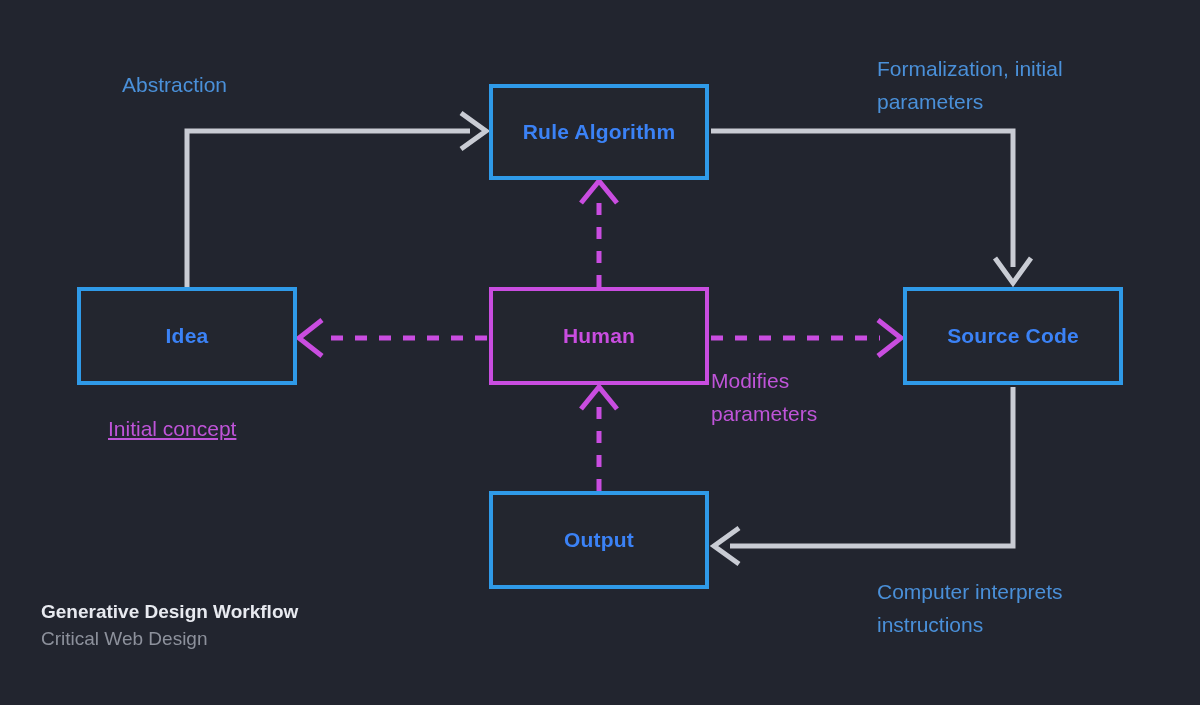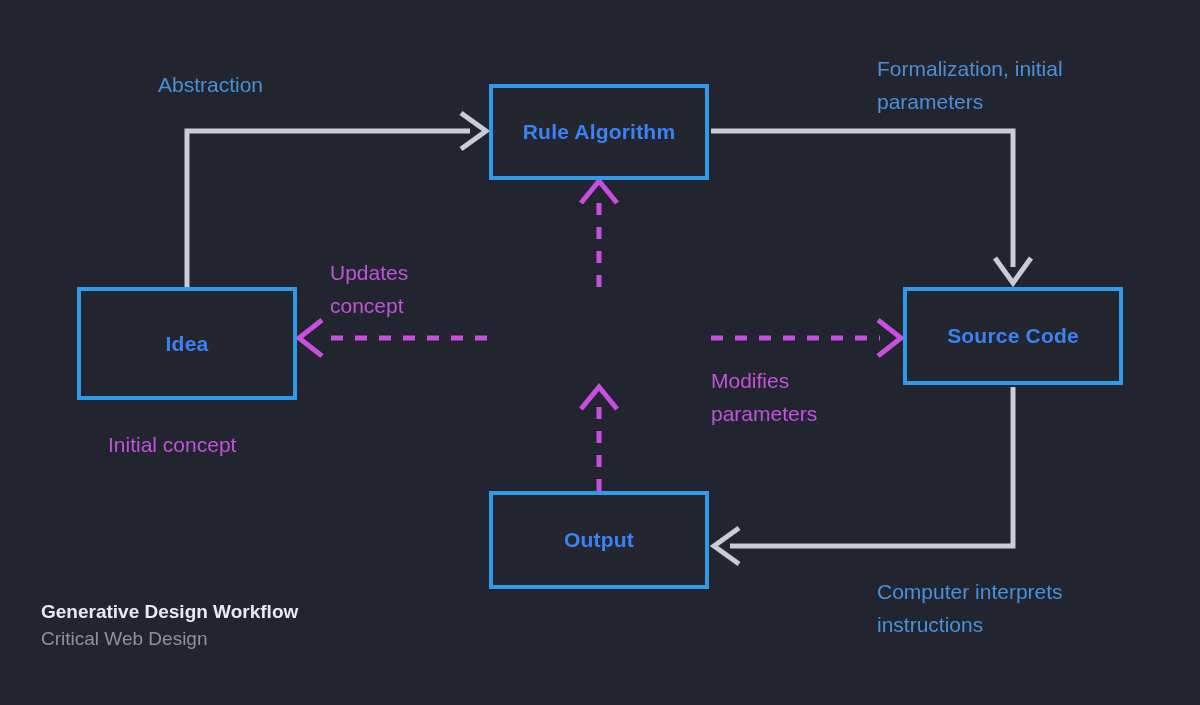--- a/index.html
+++ b/index.html
@@ -44,43 +44,43 @@
   .node.magenta {
     border: 4px solid #c94de0;
     color: #c94de0;
   }
   .node-label {
     font-family: "Liberation Sans", sans-serif;
     font-size: 21px;
     font-weight: bold;
   }
 
-  #node-idea        { left: 77px;  top: 287px; width: 220px; height: 113px; }
+  #node-idea        { left: 77px;  top: 287px; width: 220px; height: 98px; }
   #node-rule        { left: 489px; top: 84px;  width: 220px; height: 96px; }
   #node-human       { left: 489px; top: 287px; width: 220px; height: 98px; }
   #node-source      { left: 903px; top: 287px; width: 220px; height: 98px; }
   #node-output      { left: 489px; top: 491px; width: 220px; height: 98px; }
 
   
   .edge-label {
     position: absolute;
     font-family: "Liberation Sans", sans-serif;
     font-size: 21px;
     line-height: 33px;
     white-space: pre-line;
   }
   .edge-label.blue    { color: #4a90d9; }
   .edge-label.magenta { color: #bf54d8; }
   .edge-label.center  { }
 
-  #lbl-abstraction       { left: 122px; top: 68px;  text-align: right; margin-left: 36px; }
+  #lbl-abstraction       { left: 122px; top: 68px;  text-align: right; }
   #lbl-formalization     { left: 877px; top: 52px;  width: 276px; }
   #lbl-updates-concept   { left: 330px; top: 256px; width: 130px; }
   #lbl-modifies-rules    { left: 623px; top: 222px; text-align: left; }
-  #lbl-initial-concept   { left: 108px; top: 428px; text-align: right; }
+  #lbl-initial-concept   { left: 108px; top: 412px; text-align: right; text-decoration: underline; }
   #lbl-evaluates-output  { left: 387px; top: 428px; text-align: left; }
   #lbl-modifies-params   { left: 711px; top: 364px; width: 188px; }
   #lbl-computer-interp   { left: 877px; top: 575px; width: 276px; }
 
   
   #caption {
     position: absolute;
     left: 41px;
     top: 598px;
     font-family: "Liberation Sans", sans-serif;
@@ -143,36 +143,37 @@
   </svg>
 
   <div class="node blue" id="node-idea">
     <span class="node-label">Idea</span>
   </div>
 
   <div class="node blue" id="node-rule">
     <span class="node-label">Rule Algorithm</span>
   </div>
 
+  <div class="node magenta" id="node-human">
+    <span class="node-label">Human</span>
+  </div>
 
   <div class="node blue" id="node-source">
     <span class="node-label">Source Code</span>
   </div>
 
   <div class="node blue" id="node-output">
     <span class="node-label">Output</span>
   </div>
 
   <div class="edge-label blue" id="lbl-abstraction">Abstraction</div>
 
   <div class="edge-label blue center" id="lbl-formalization">Formalization, initial
 parameters</div>
 
-  <div class="edge-label magenta center" id="lbl-updates-concept">Updates
-concept</div>
 
 
   <div class="edge-label magenta" id="lbl-initial-concept">Initial concept</div>
 
 
   <div class="edge-label magenta center" id="lbl-modifies-params">Modifies
 parameters</div>
 
   <div class="edge-label blue center" id="lbl-computer-interp">Computer interprets
 instructions</div>

